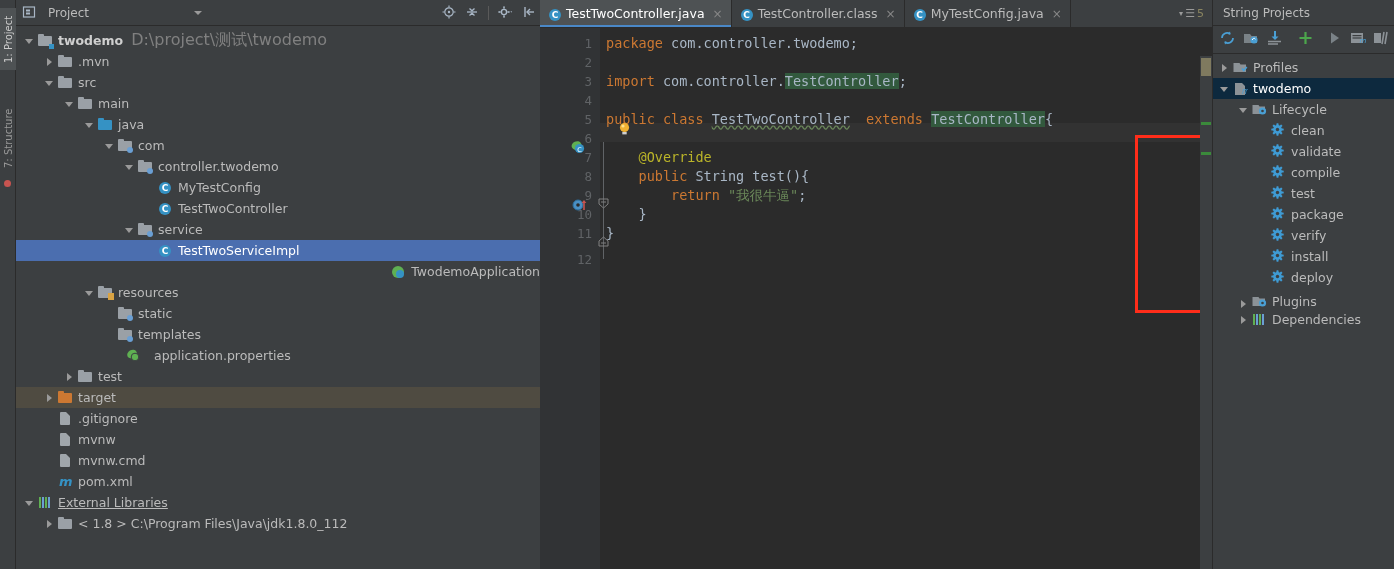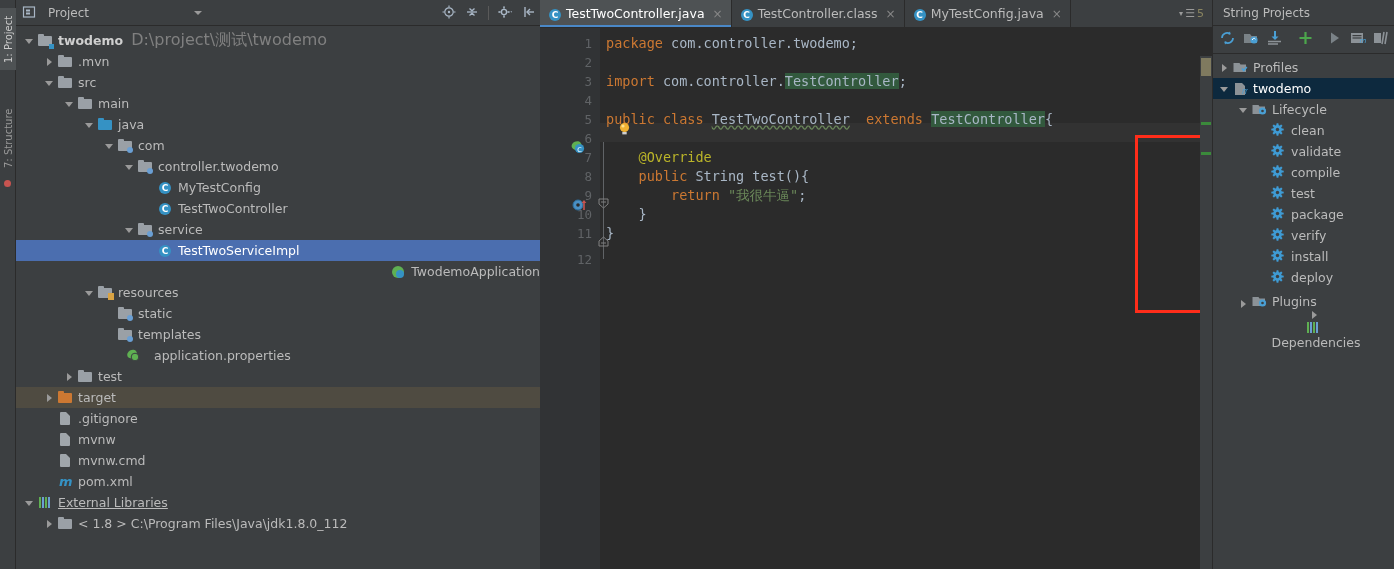--- a/index.html
+++ b/index.html
@@ -673,21 +673,21 @@
         </div>
         <div class="mrow" style="padding-left: 25px; align-items: flex-end;">
           <span class="arrow r"></span>
           <span class="ico"><svg width="15" height="15" viewBox="0 0 15 15">
               <path d="M0.5 3h6l1 1.5H13V12H0.5z" fill="#8C9297"></path>
               <circle cx="10.5" cy="9" r="3.6" fill="#4A9FD4"></circle>
               <circle cx="10.5" cy="9" r="1.3" fill="#3C3F41"></circle>
             </svg></span>
           <span>Plugins</span>
         </div>
-        <div class="mrow" style="padding-left: 25px; flex-direction: column;">
+        <div class="mrow" style="padding-left: 25px;">
           <span class="arrow r"></span>
           <span class="ico">
             <span class="c-lib"></span>
           </span>
           <span>Dependencies</span>
         </div>
       </div>
   </div>
 
 </div>

